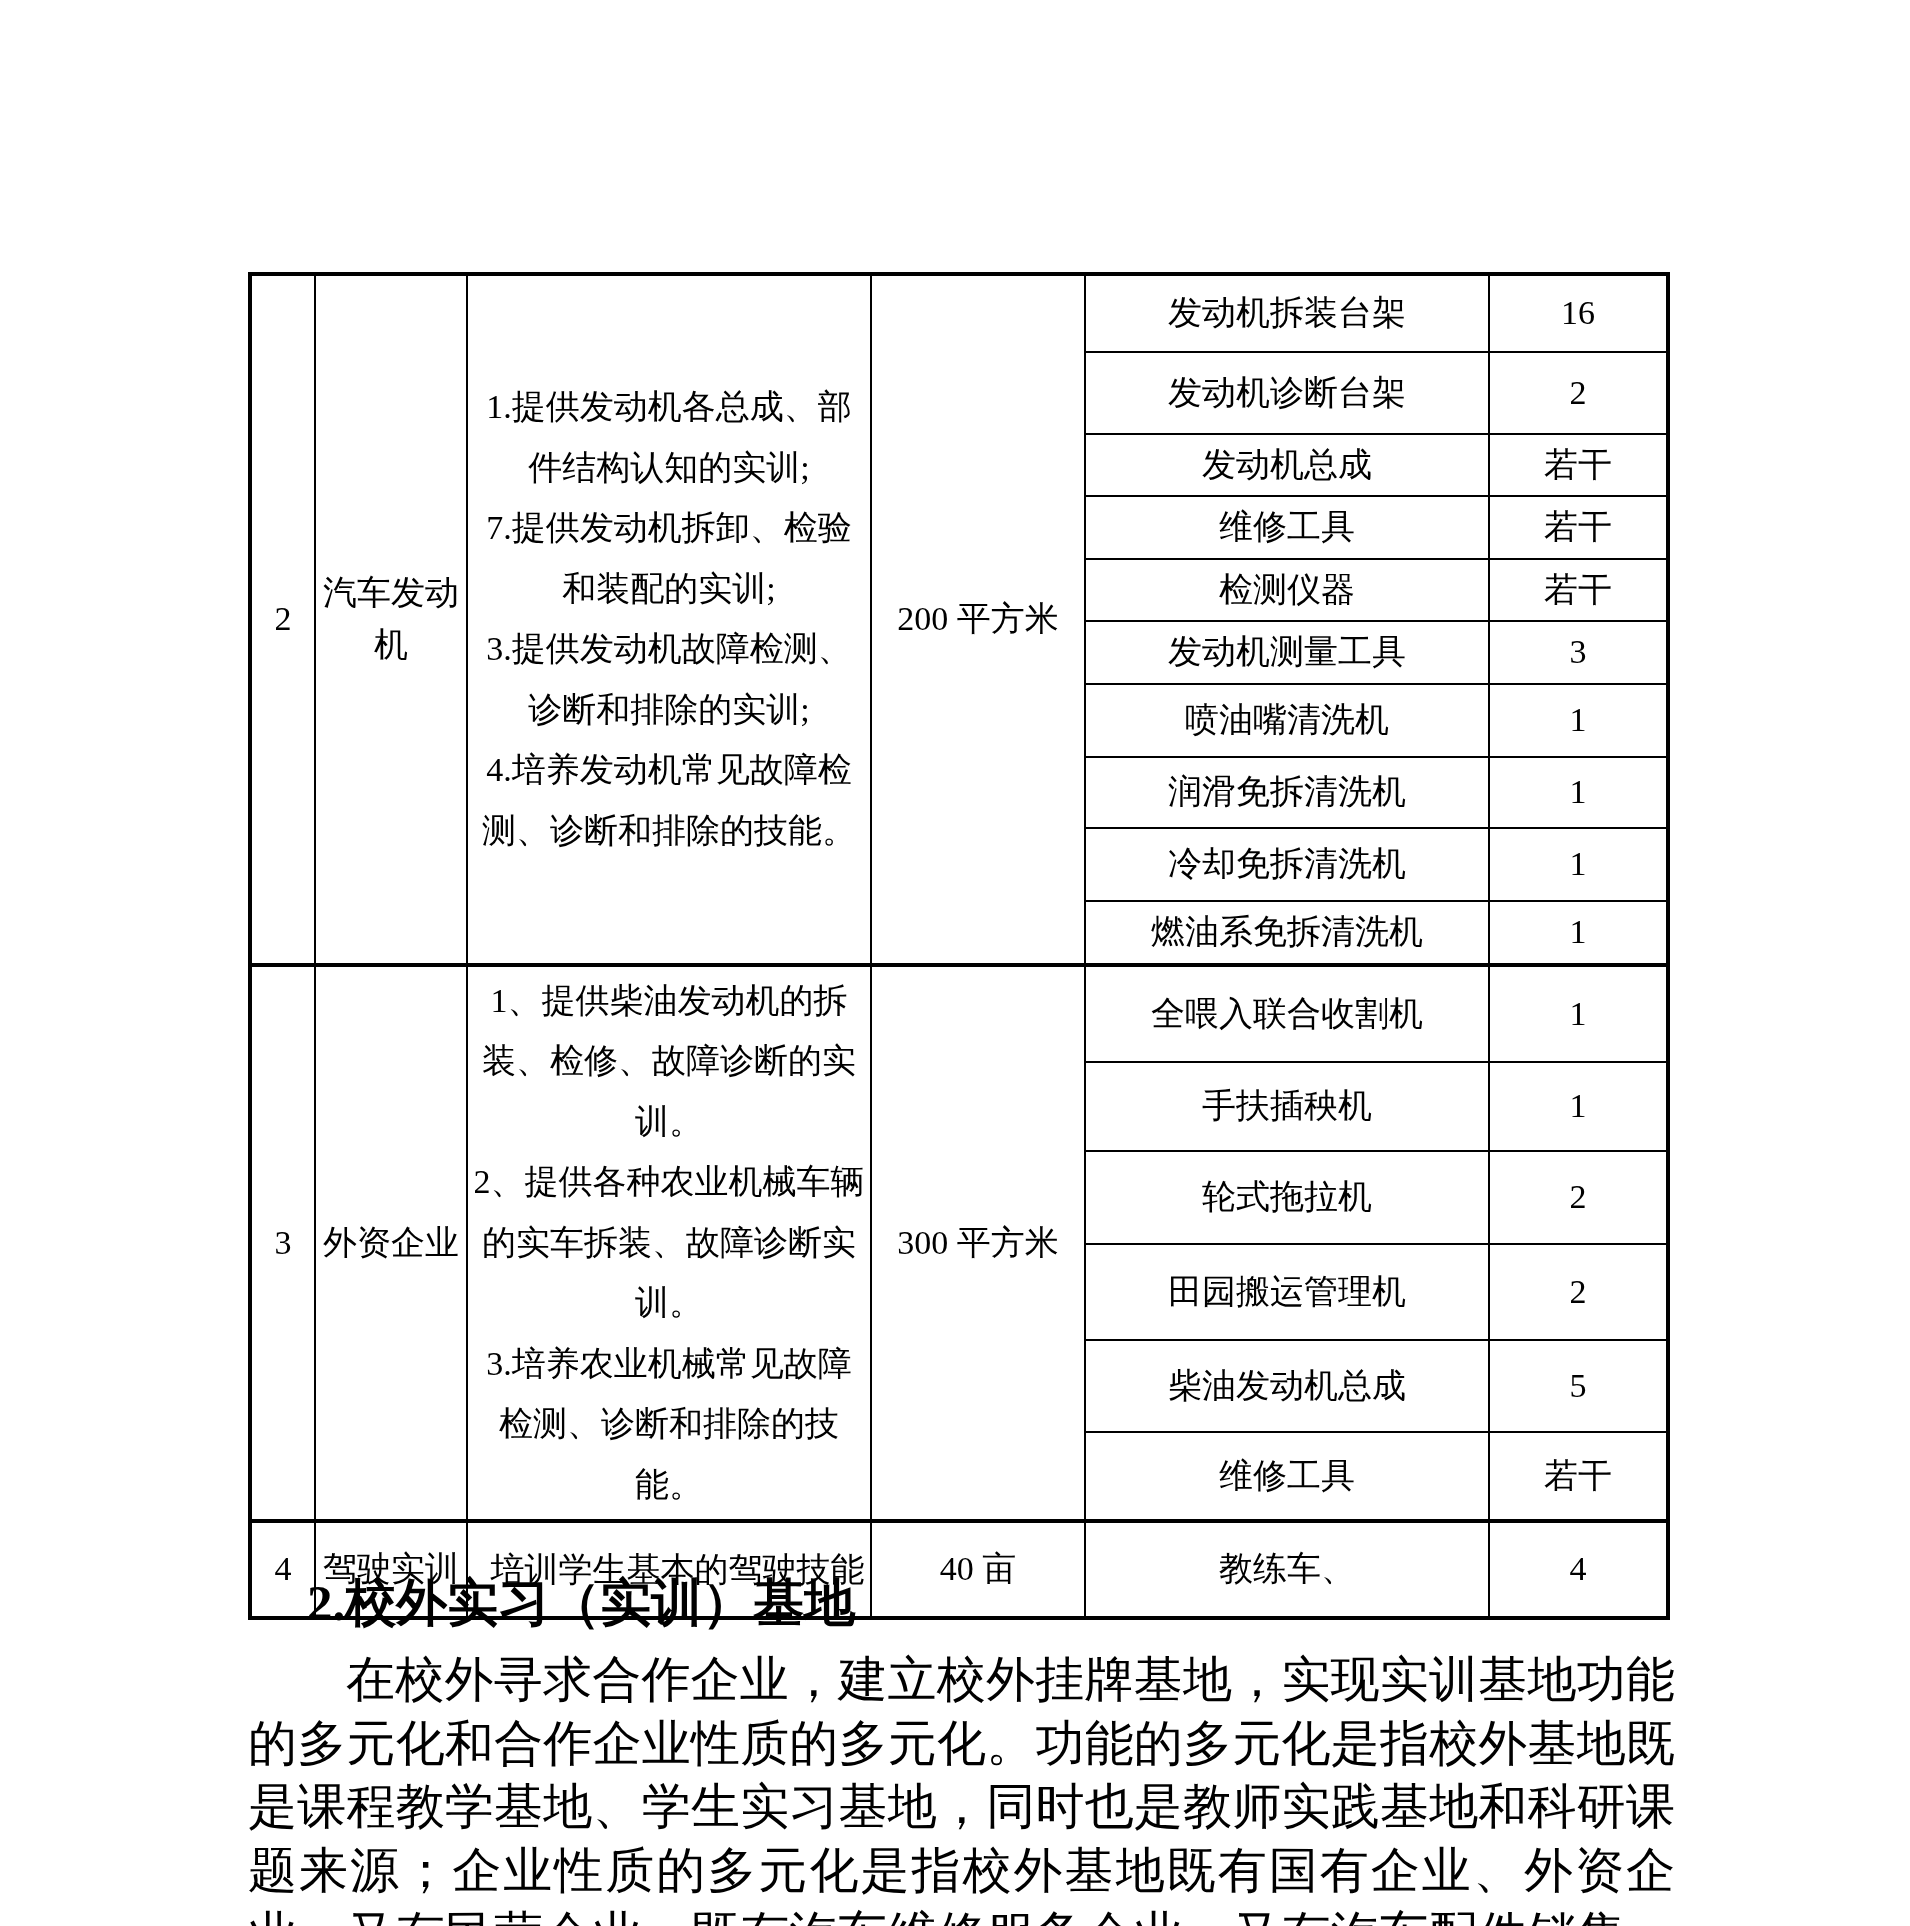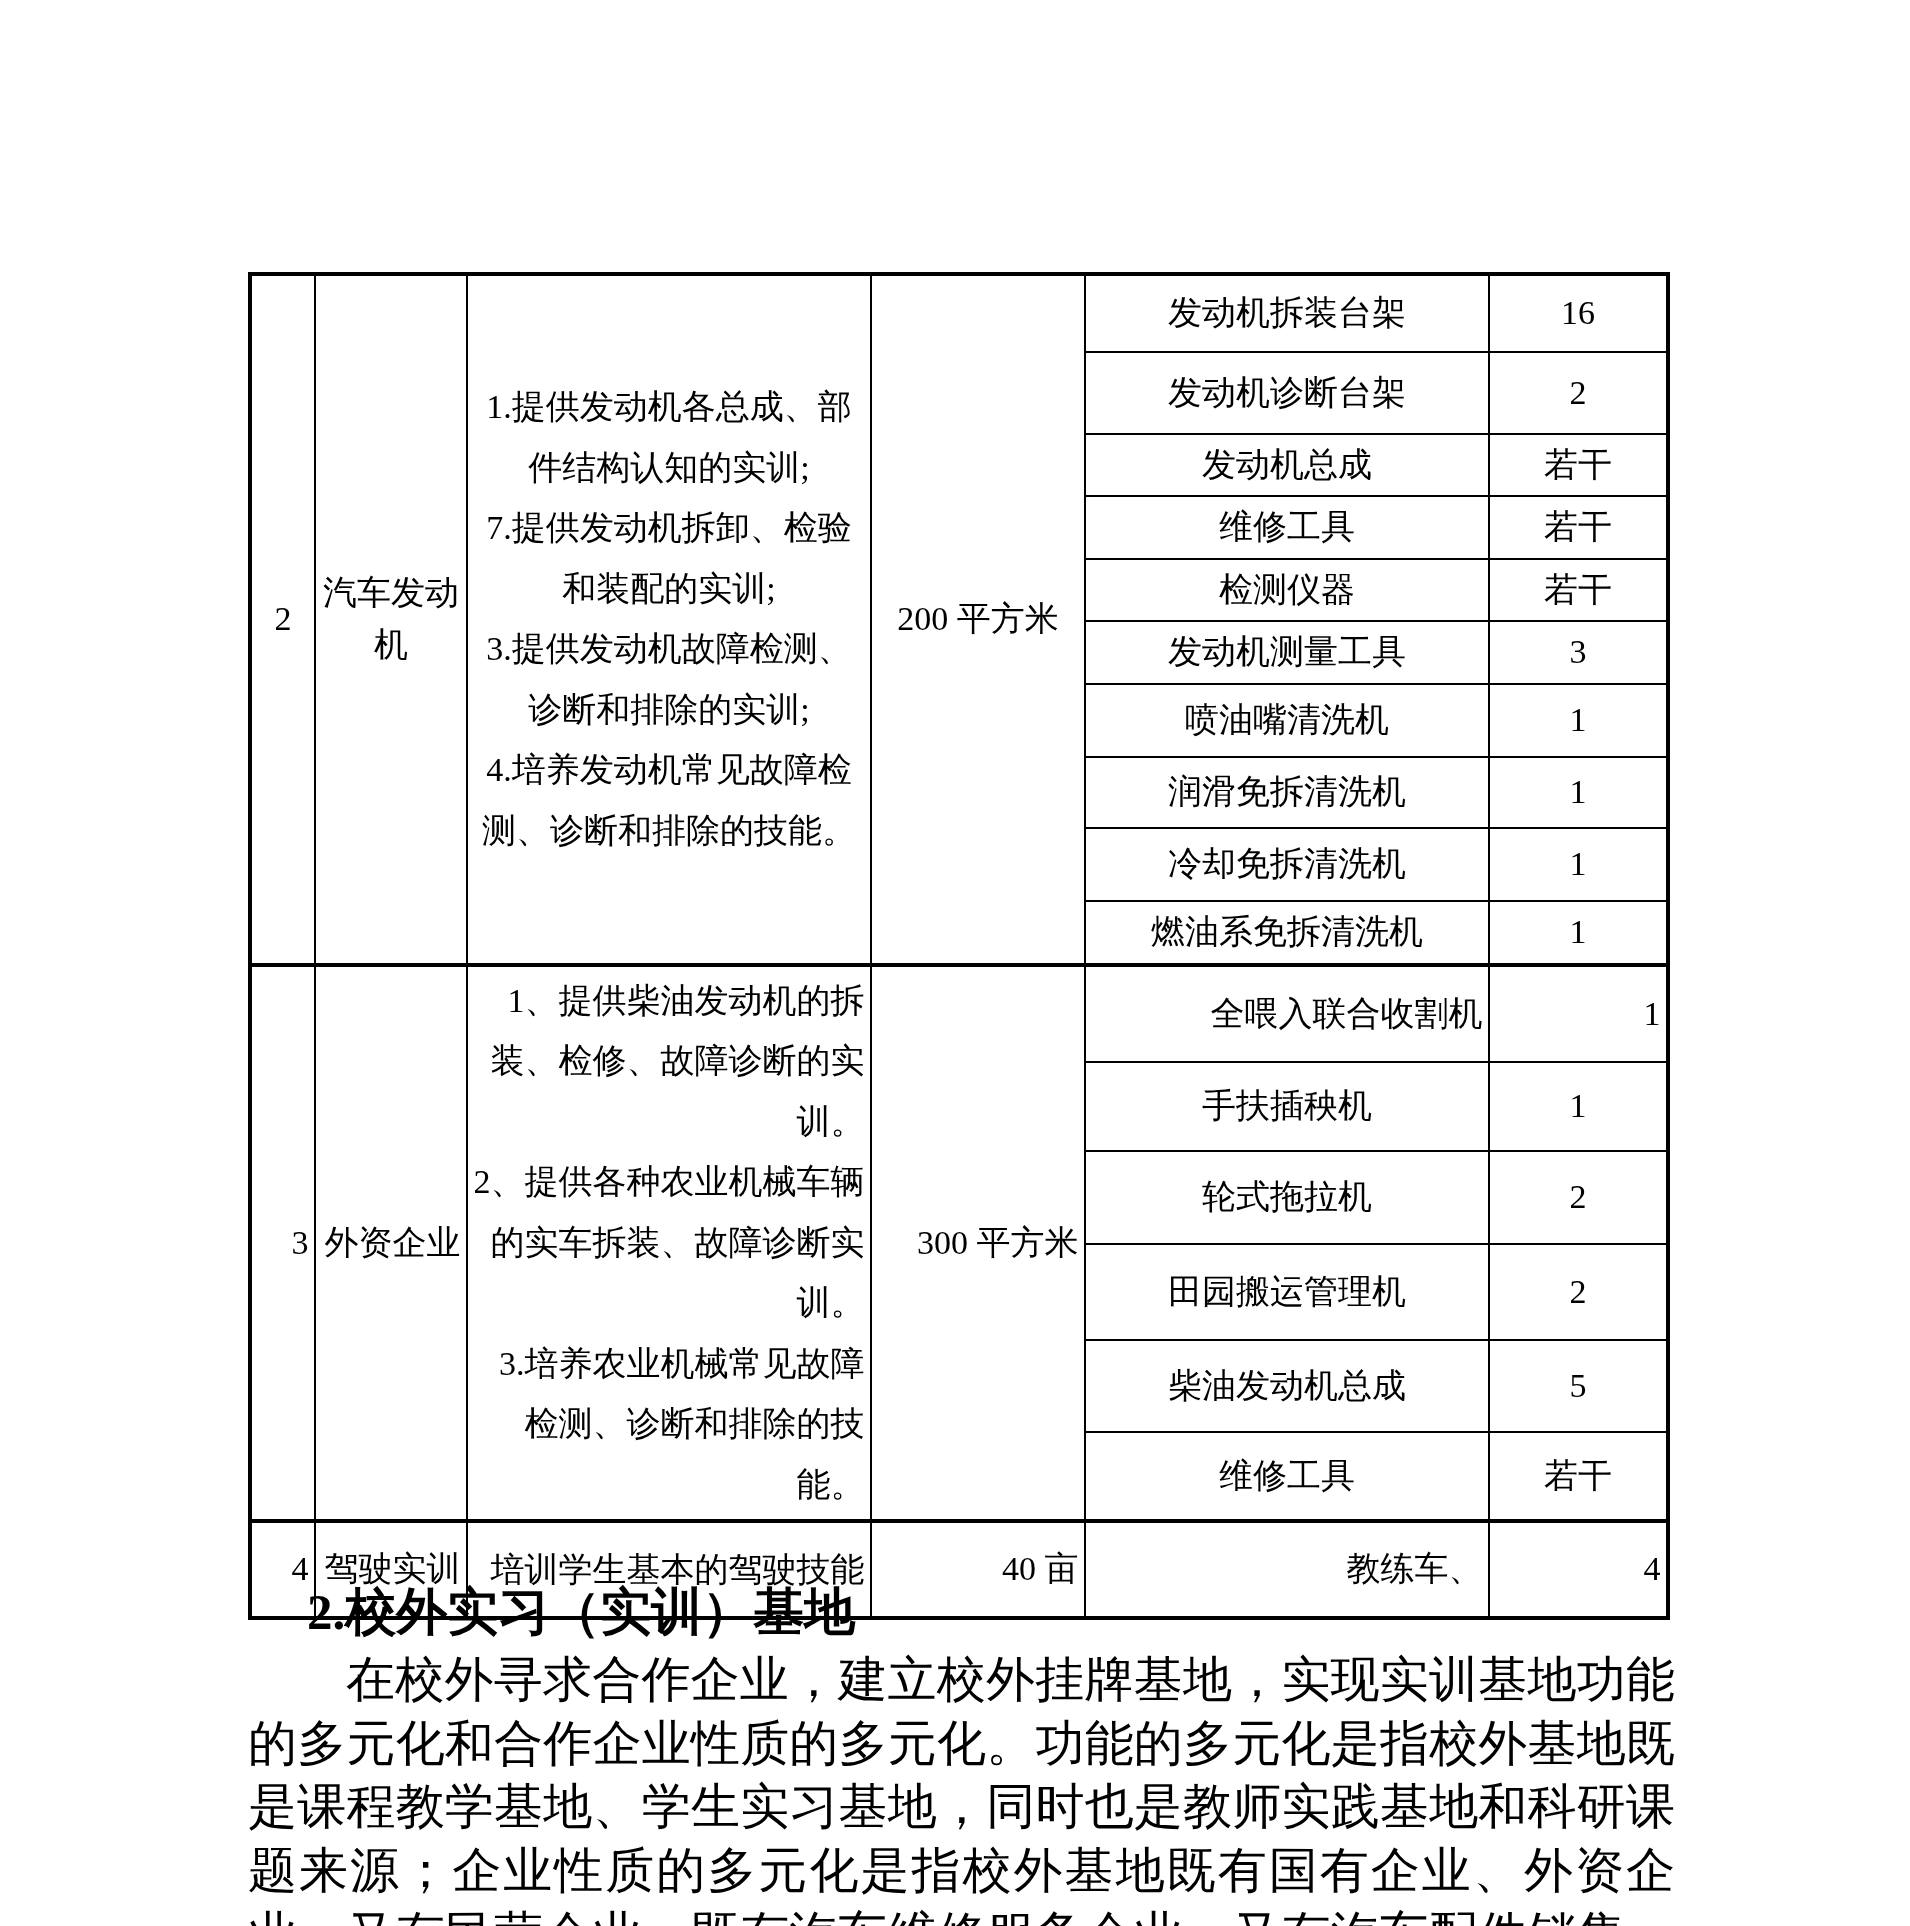--- a/index.html
+++ b/index.html
@@ -28,28 +28,27 @@
   }
   table.facility{border:4.2px solid #000;}
   td.desc{
     text-align:left;
     padding:11.6px 10.8px;
     line-height:1.78;
     margin-left:12px;
   }
   td.desc .item{display:block;}
   td.name{padding:3.9px 14.6px;}
-  tr.sec-top td{border-top:4.6px solid #000;text-align:right;}
+  tr.sec-top td{border-top:4.6px solid #000;}
   
   .heading{
     position:absolute;left:248px;top:1568px;width:1427px;
     font-size:51px;font-weight:bold;
     padding-left:59px;
     line-height:1.4;
-    margin-top:9px;
   }
   .bodytext{
     position:absolute;left:248px;top:1648px;width:1427px;
     font-size:49px;line-height:1.3;
     text-align:justify;
   }
   .bodytext p{
     margin:0;
     text-indent:2em;
   }

